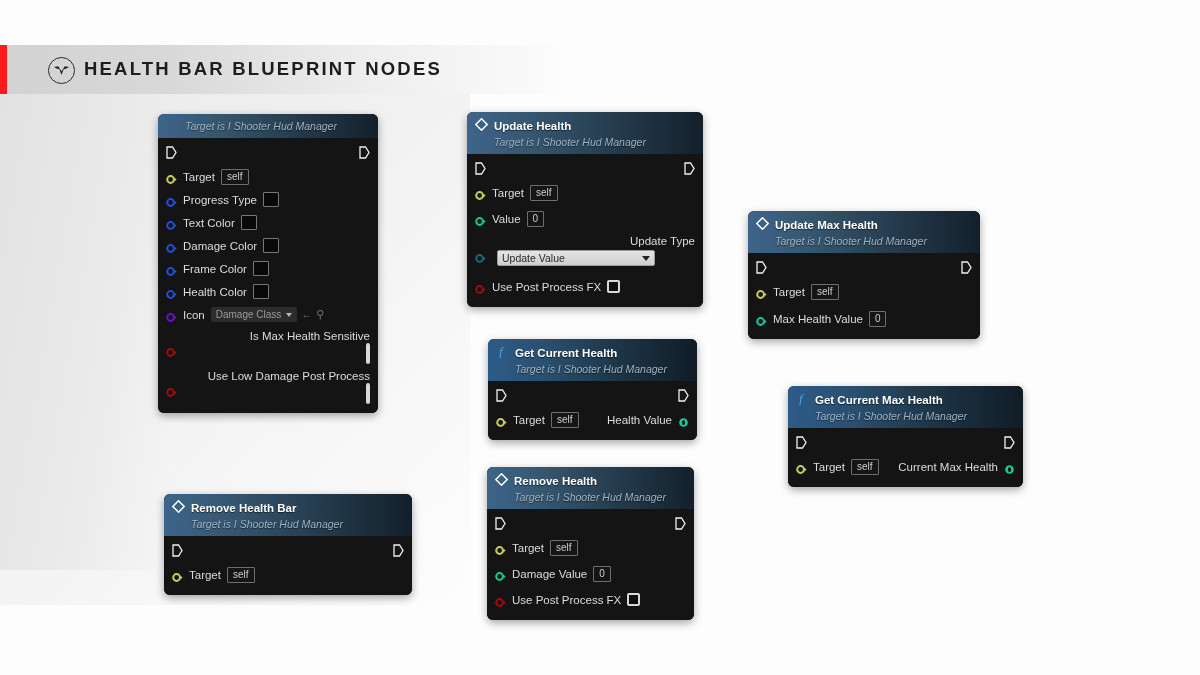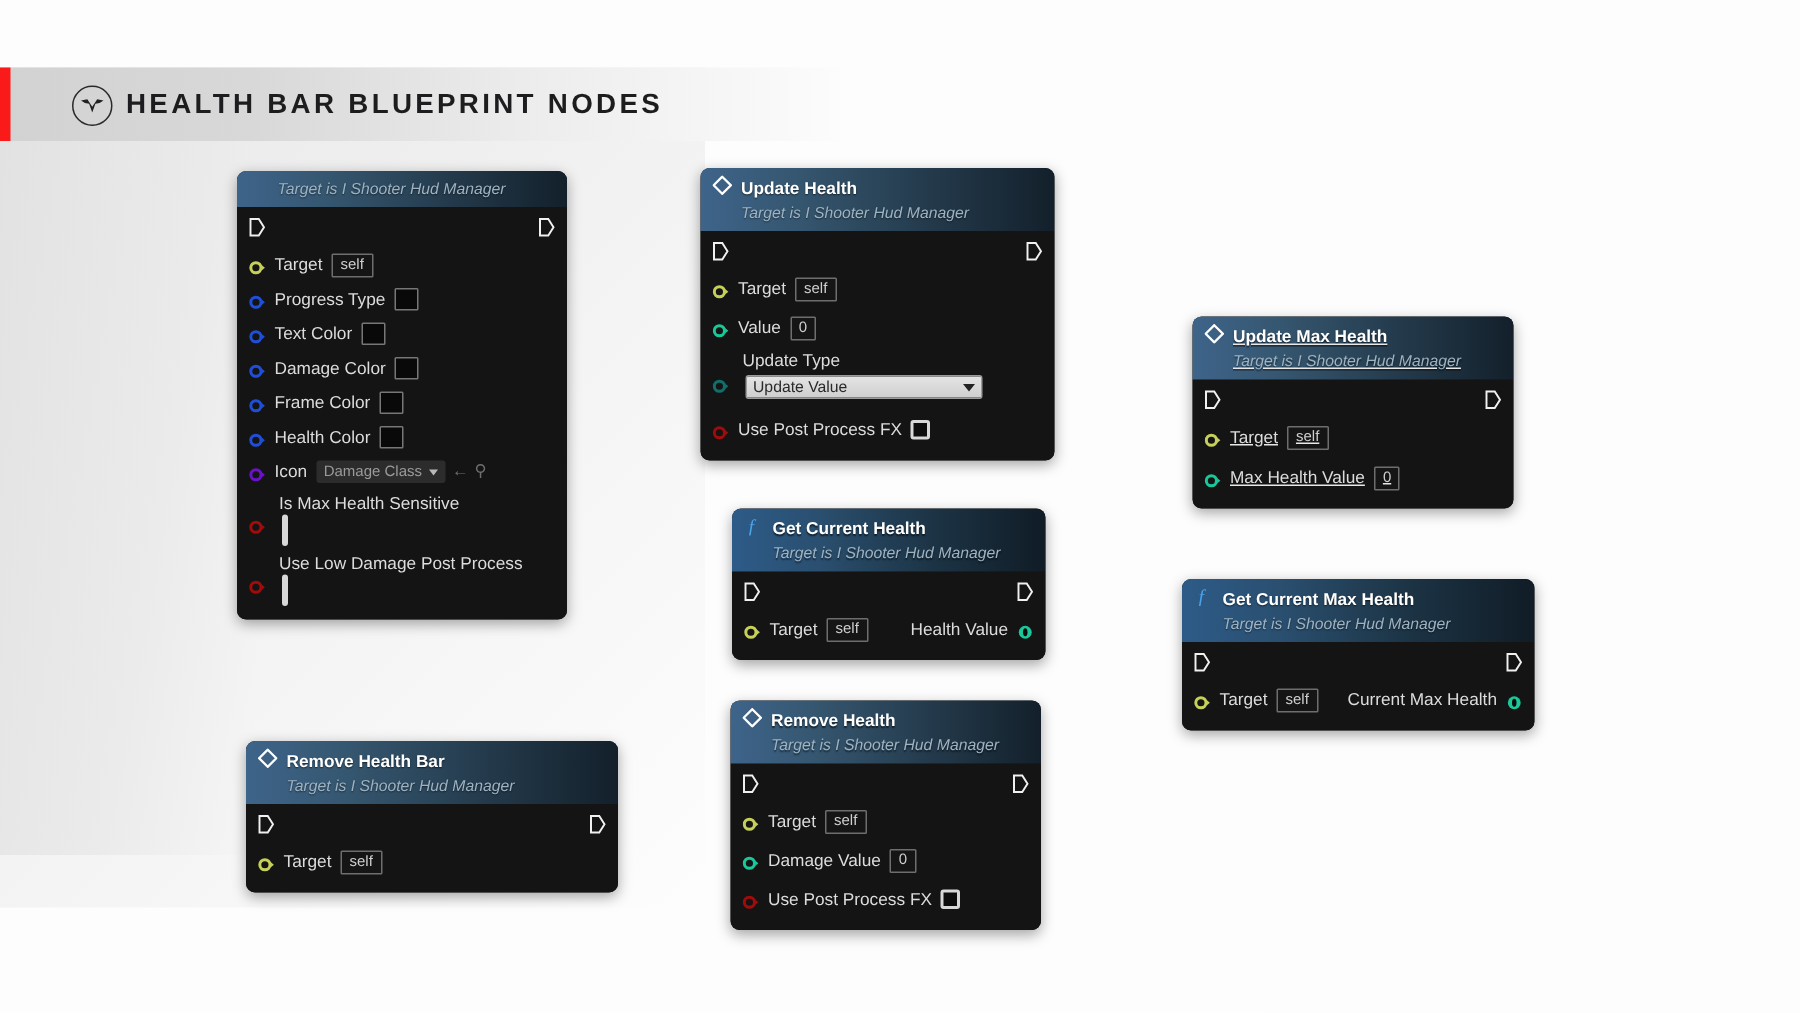--- a/index.html
+++ b/index.html
@@ -88,21 +88,21 @@
   .exec-pin.out { right: 8px; }
 
   .pin-row {
     position: relative;
     display: flex; align-items: center;
     padding: 0 8px 0 8px;
     min-height: 23px;
     gap: 6px;
   }
   .pin-row.stacked {
-    display: block; padding-left: 8px; min-height: 34px;
+    display: block; padding-left: 8px; min-height: 34px; text-align: right;
   }
   .pin-dot {
     width: 11px; height: 11px; flex: 0 0 11px;
     position: relative;
   }
   .pin-dot.abs { position: absolute; left: 8px; }
   .pin-label { font-size: 11.5px; color: #dcdcdc; white-space: nowrap; }
   .pin-label.out { color: #dcdcdc; }
 
   .val-box {
@@ -459,21 +459,21 @@
         <span class="pin-dot"><svg width="11" height="11" viewBox="0 0 11 11">
               <circle cx="4.6" cy="5.5" r="3.4" fill="none" stroke="#a00b0b" stroke-width="2"></circle>
               <path d="M8.4 3.6 L10.6 5.5 L8.4 7.4 Z" fill="#a00b0b"></path>
             </svg></span>
         <span class="pin-label">Use Post Process FX</span>
         <span class="checkbox"></span>
       </div>
     </div>
   </div>
 
-  <div class="node" style="left:795px; top:211px; width:214px;text-decoration:underline;">
+  <div class="node" style="left:748px; top:211px; width:232px;">
     <div class="node-head">
       <div class="node-head-row">
         <span>
           <svg width="13" height="13" viewBox="0 0 13 13">
               <path d="M6.5 0.8 L12.2 6.5 L6.5 12.2 L0.8 6.5 Z" fill="none" stroke="#ffffff" stroke-width="1.5"></path>
             </svg>
         </span>
         <span class="node-title">Update Max Health</span>
       </div>
       <div class="node-sub">Target is I Shooter Hud Manager</div>

